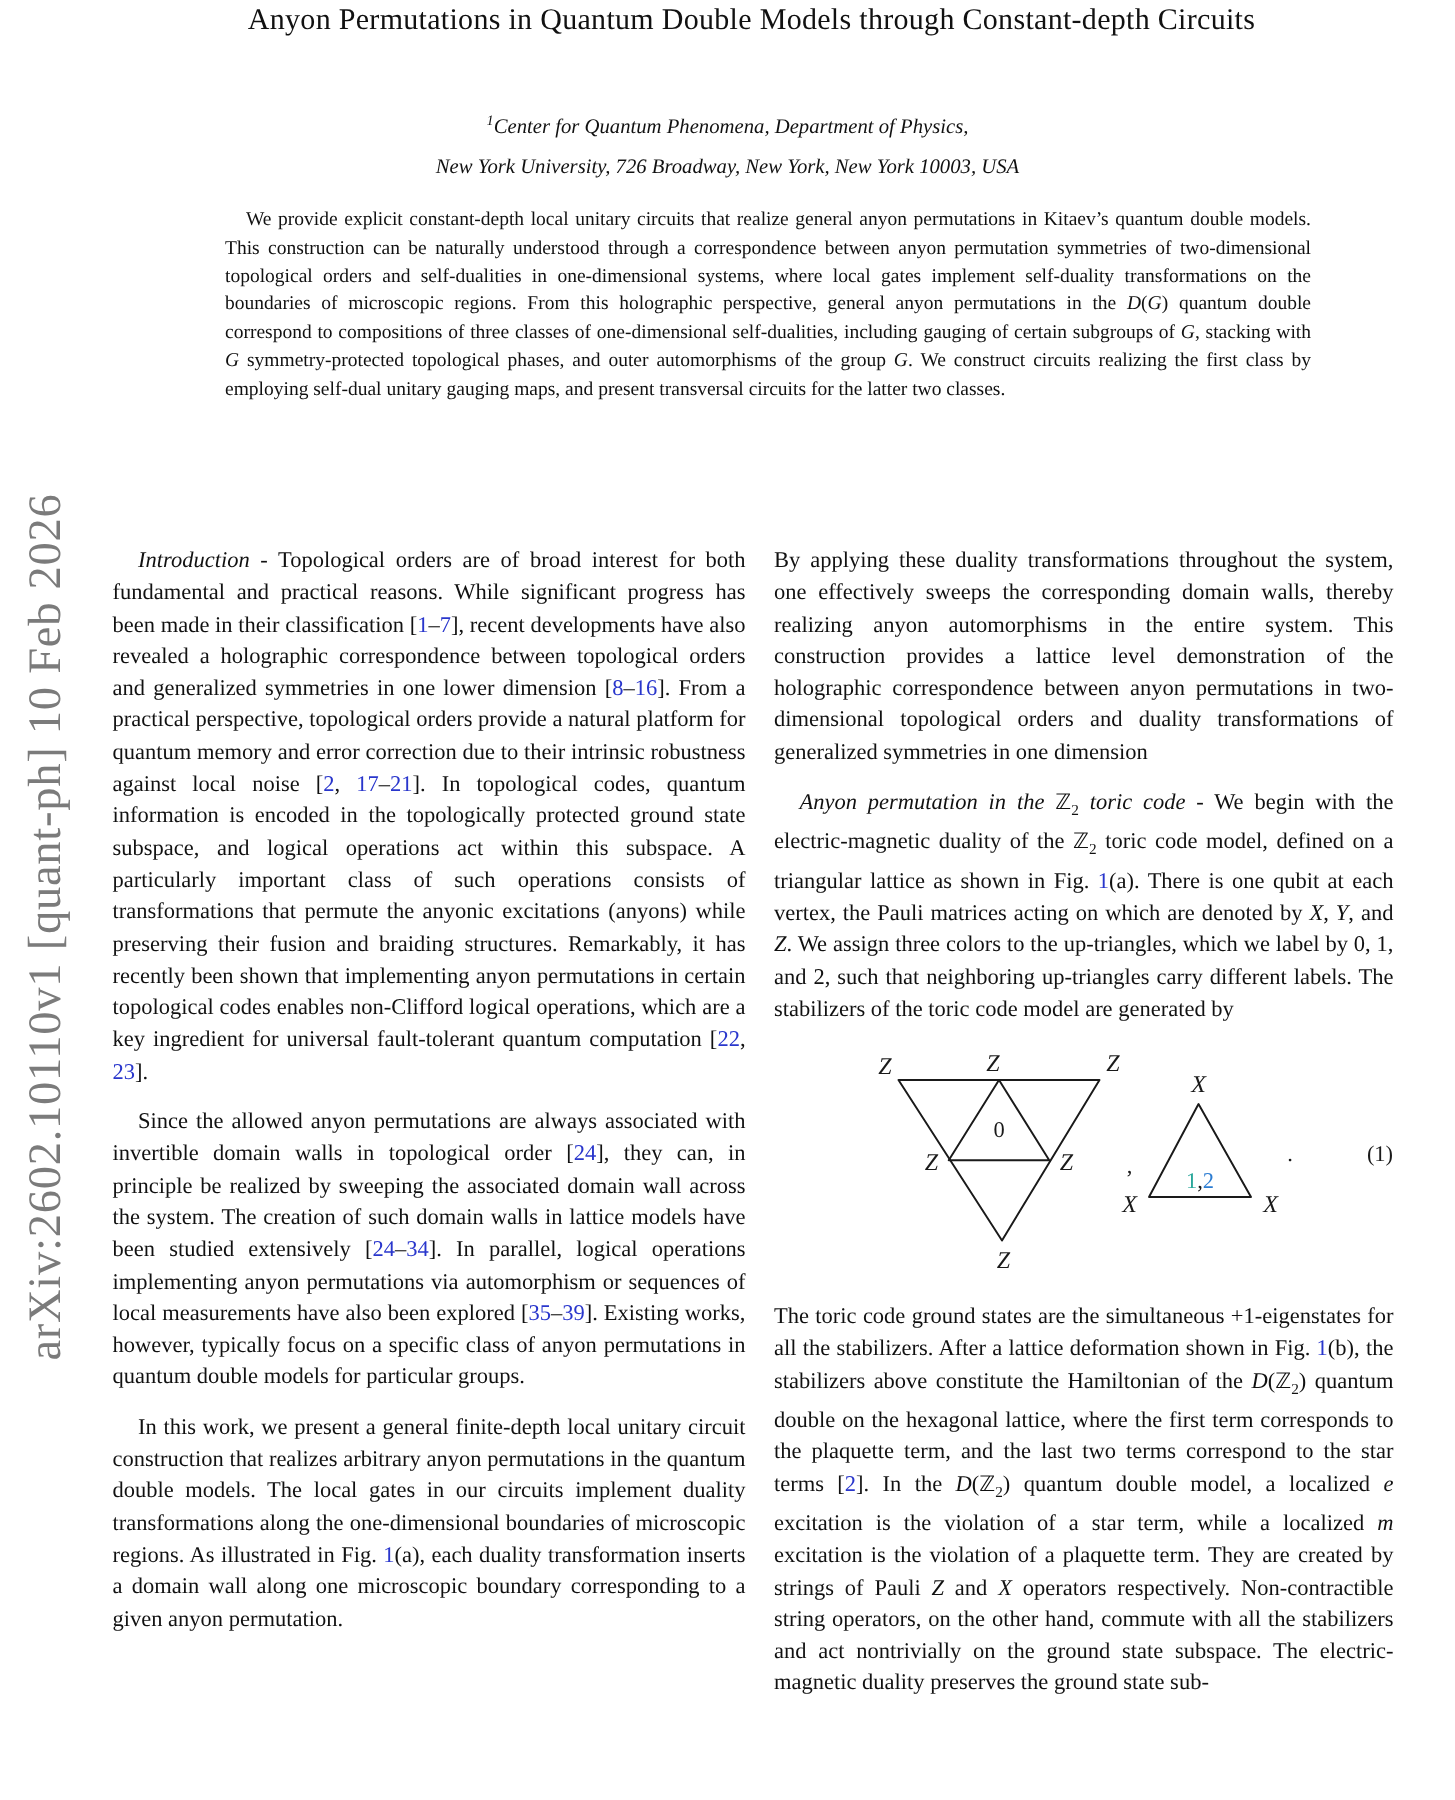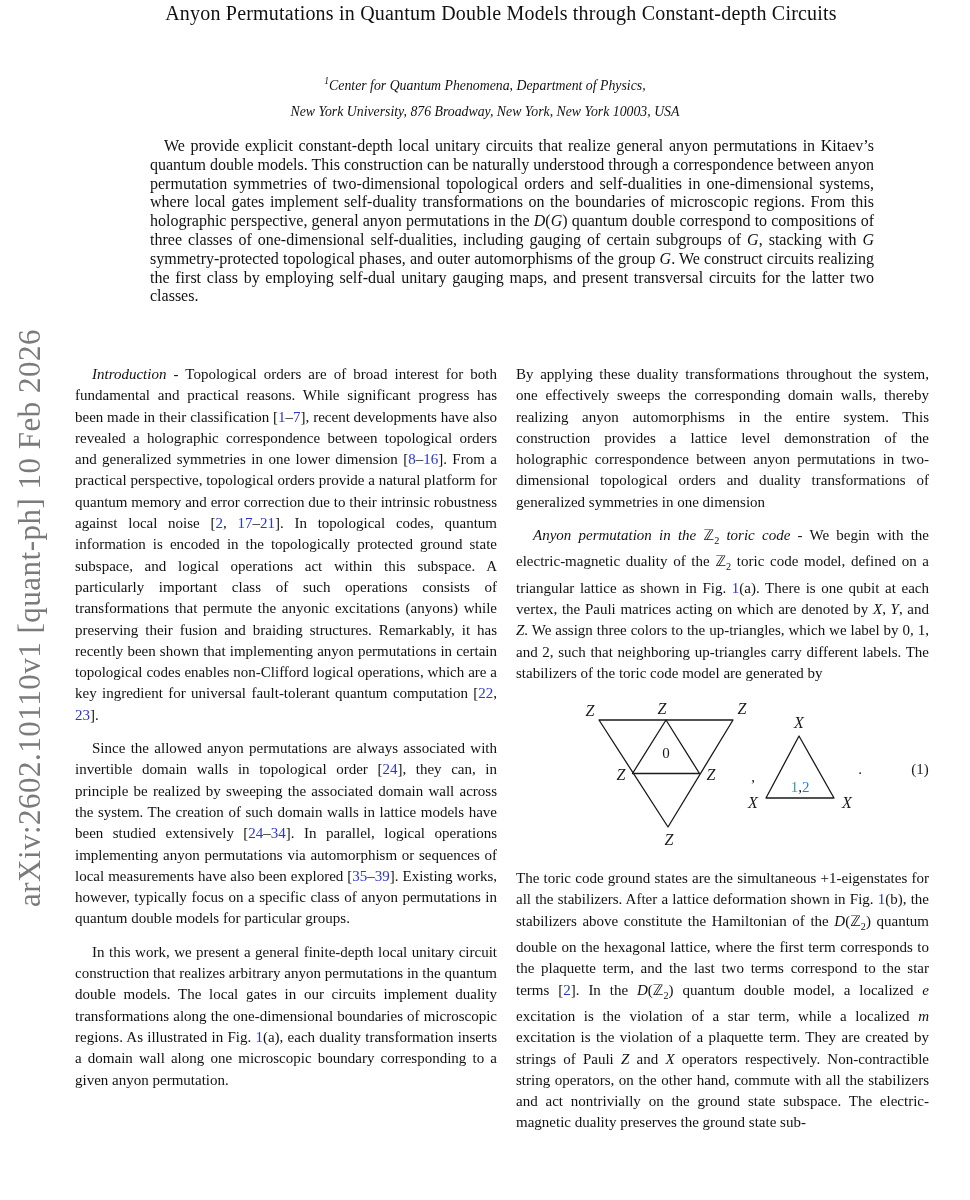--- a/index.html
+++ b/index.html
@@ -22,21 +22,21 @@
     position:absolute;top:42px;left:0;width:100%;text-align:center;font-size:15px;
   }
   .authors sup{font-size:10px;}
   .affils{
     position:absolute;top:68px;left:0;width:100%;text-align:center;
     font-style:italic;font-size:13.8px;line-height:26px;
   }
   .affils sup{font-size:9.5px;}
   .abstract{
     position:absolute;top:137px;left:150px;width:724px;
-    font-size:16px;line-height:18.8px;text-align:justify;font-family:Liberation Serif, serif;
+    font-size:13px;line-height:18.8px;text-align:justify;font-family:Liberation Serif, serif;
   }
   .abstract .firstline{display:inline-block;width:14px;}
   .col{
     position:absolute;top:352px;font-size:15px;line-height:21.3px;text-align:justify;
   }
   .col-left{left:63px;width:446px;height:846px;}
   .col-right{left:504px;width:437px;height:846px;}
   .col p{margin:12px;padding:0;text-indent:17px;}
   .col p.noindent{text-indent:0;}
   .c{color:#2936cc;}
@@ -53,21 +53,21 @@
 
 <div class="page">
 
   <div class="watermark">arXiv:2602.10110v1  [quant-ph]  10 Feb 2026</div>
 
   <div class="title">Anyon Permutations in Quantum Double Models through Constant-depth Circuits</div>
 
 
   <div class="affils">
     <div><sup>1</sup>Center for Quantum Phenomena, Department of Physics,</div>
-    <div>New York University, 876 Broadway, New York, New York 10003, USA</div>
+    <div>New York University, 726 Broadway, New York, New York 10003, USA</div>
   </div>
 
   <div class="abstract"><span class="firstline"></span>We provide explicit constant-depth local unitary circuits that realize general anyon permutations in Kitaev’s quantum double models.  This construction can be naturally understood through a correspondence between anyon permutation symmetries of two-dimensional topological orders and self-dualities in one-dimensional systems, where local gates implement self-duality transformations on the boundaries of microscopic regions. From this holographic perspective, general anyon permutations in the <i>D</i>(<i>G</i>) quantum double correspond to compositions of three classes of one-dimensional self-dualities, including gauging of certain subgroups of <i>G</i>, stacking with <i>G</i> symmetry-protected topological phases, and outer automorphisms of the group <i>G</i>.  We construct circuits realizing the first class by employing self-dual unitary gauging maps, and present transversal circuits for the latter two classes.</div>
 
   <div class="col col-left">
     <p><i>Introduction</i> - Topological orders are of broad interest for both fundamental and practical reasons.  While significant progress has been made in their classification [<span class="c">1</span>–<span class="c">7</span>], recent developments have also revealed a holographic correspondence between topological orders and generalized symmetries in one lower dimension [<span class="c">8</span>–<span class="c">16</span>].  From a practical perspective, topological orders provide a natural platform for quantum memory and error correction due to their intrinsic robustness against local noise [<span class="c">2</span>, <span class="c">17</span>–<span class="c">21</span>].  In topological codes, quantum information is encoded in the topologically protected ground state subspace, and logical operations act within this subspace. A particularly important class of such operations consists of transformations that permute the anyonic excitations (anyons) while preserving their fusion and braiding structures.  Remarkably, it has recently been shown that implementing anyon permutations in certain topological codes enables non-Clifford logical operations, which are a key ingredient for universal fault-tolerant quantum computation [<span class="c">22</span>, <span class="c">23</span>].</p>
     <p>Since the allowed anyon permutations are always associated with invertible domain walls in topological order [<span class="c">24</span>], they can, in principle be realized by sweeping the associated domain wall across the system.  The creation of such domain walls in lattice models have been studied extensively [<span class="c">24</span>–<span class="c">34</span>].  In parallel, logical operations implementing anyon permutations via automorphism or sequences of local measurements have also been explored [<span class="c">35</span>–<span class="c">39</span>].  Existing works, however, typically focus on a specific class of anyon permutations in quantum double models for particular groups.</p>
     <p>In this work, we present a general finite-depth local unitary circuit construction that realizes arbitrary anyon permutations in the quantum double models.  The local gates in our circuits implement duality transformations along the one-dimensional boundaries of microscopic regions.  As illustrated in Fig. <span class="c">1</span>(a), each duality transformation inserts a domain wall along one microscopic boundary corresponding to a given anyon permutation.</p>
   </div>
 

